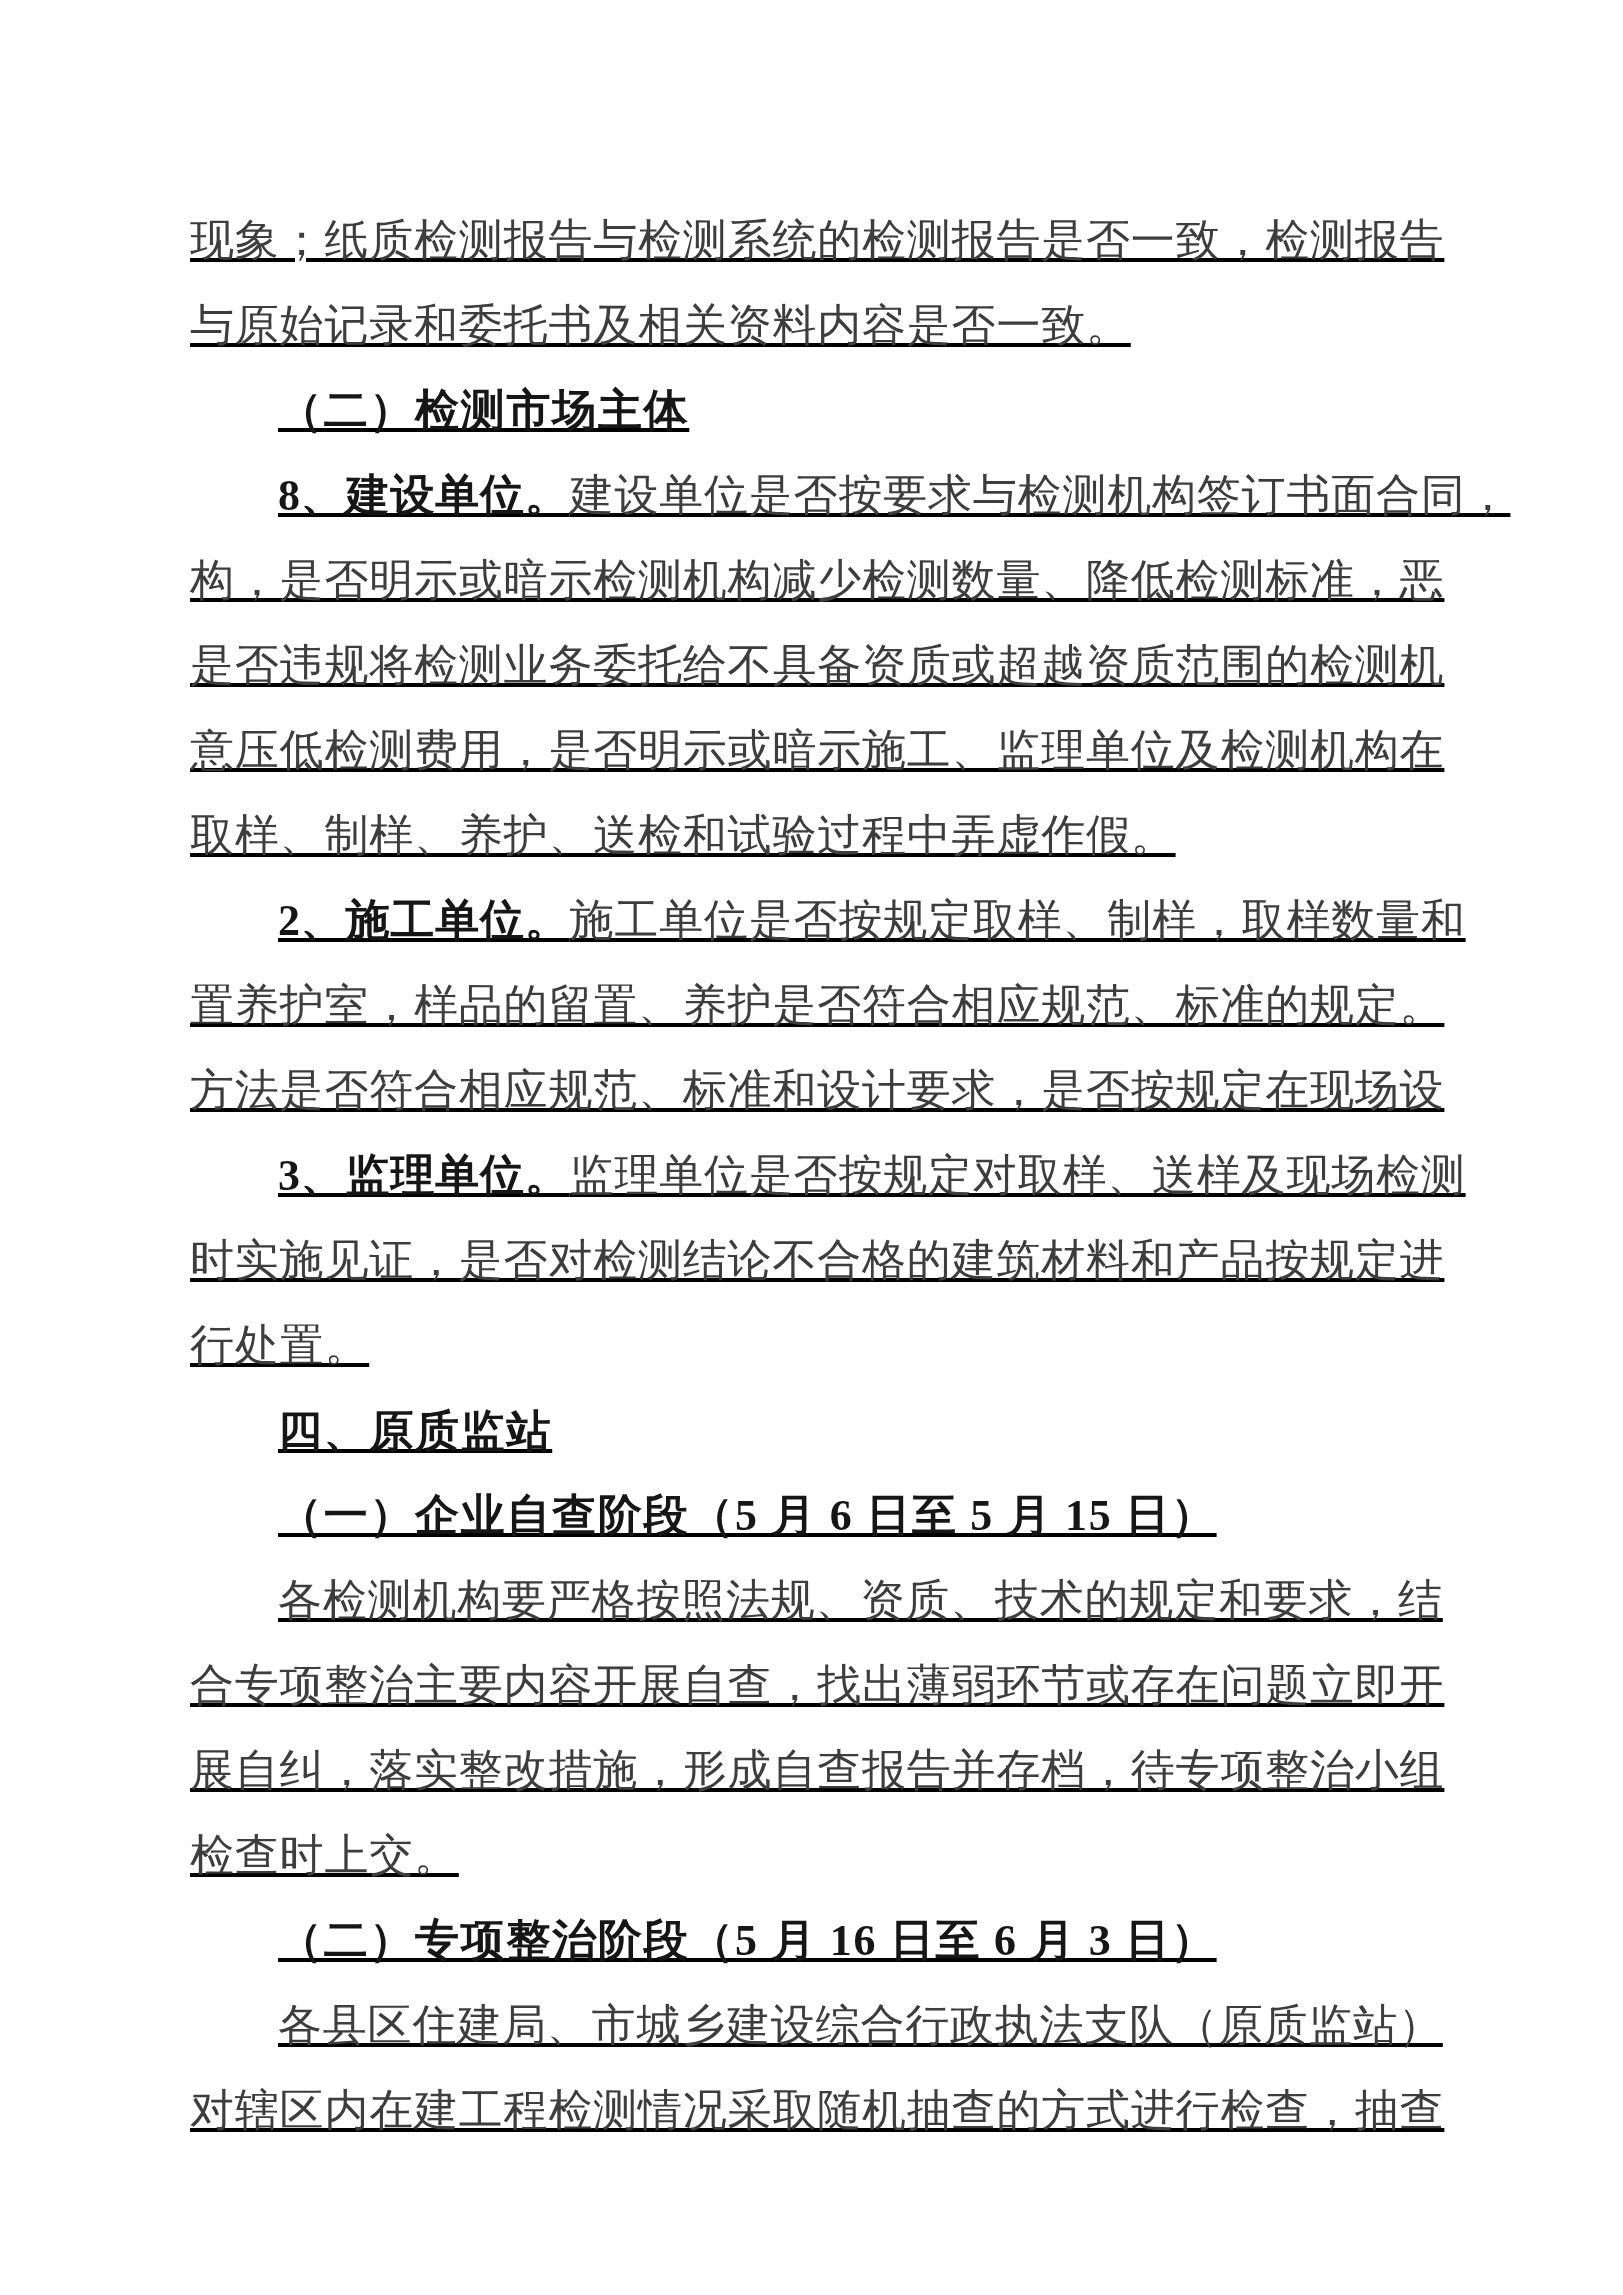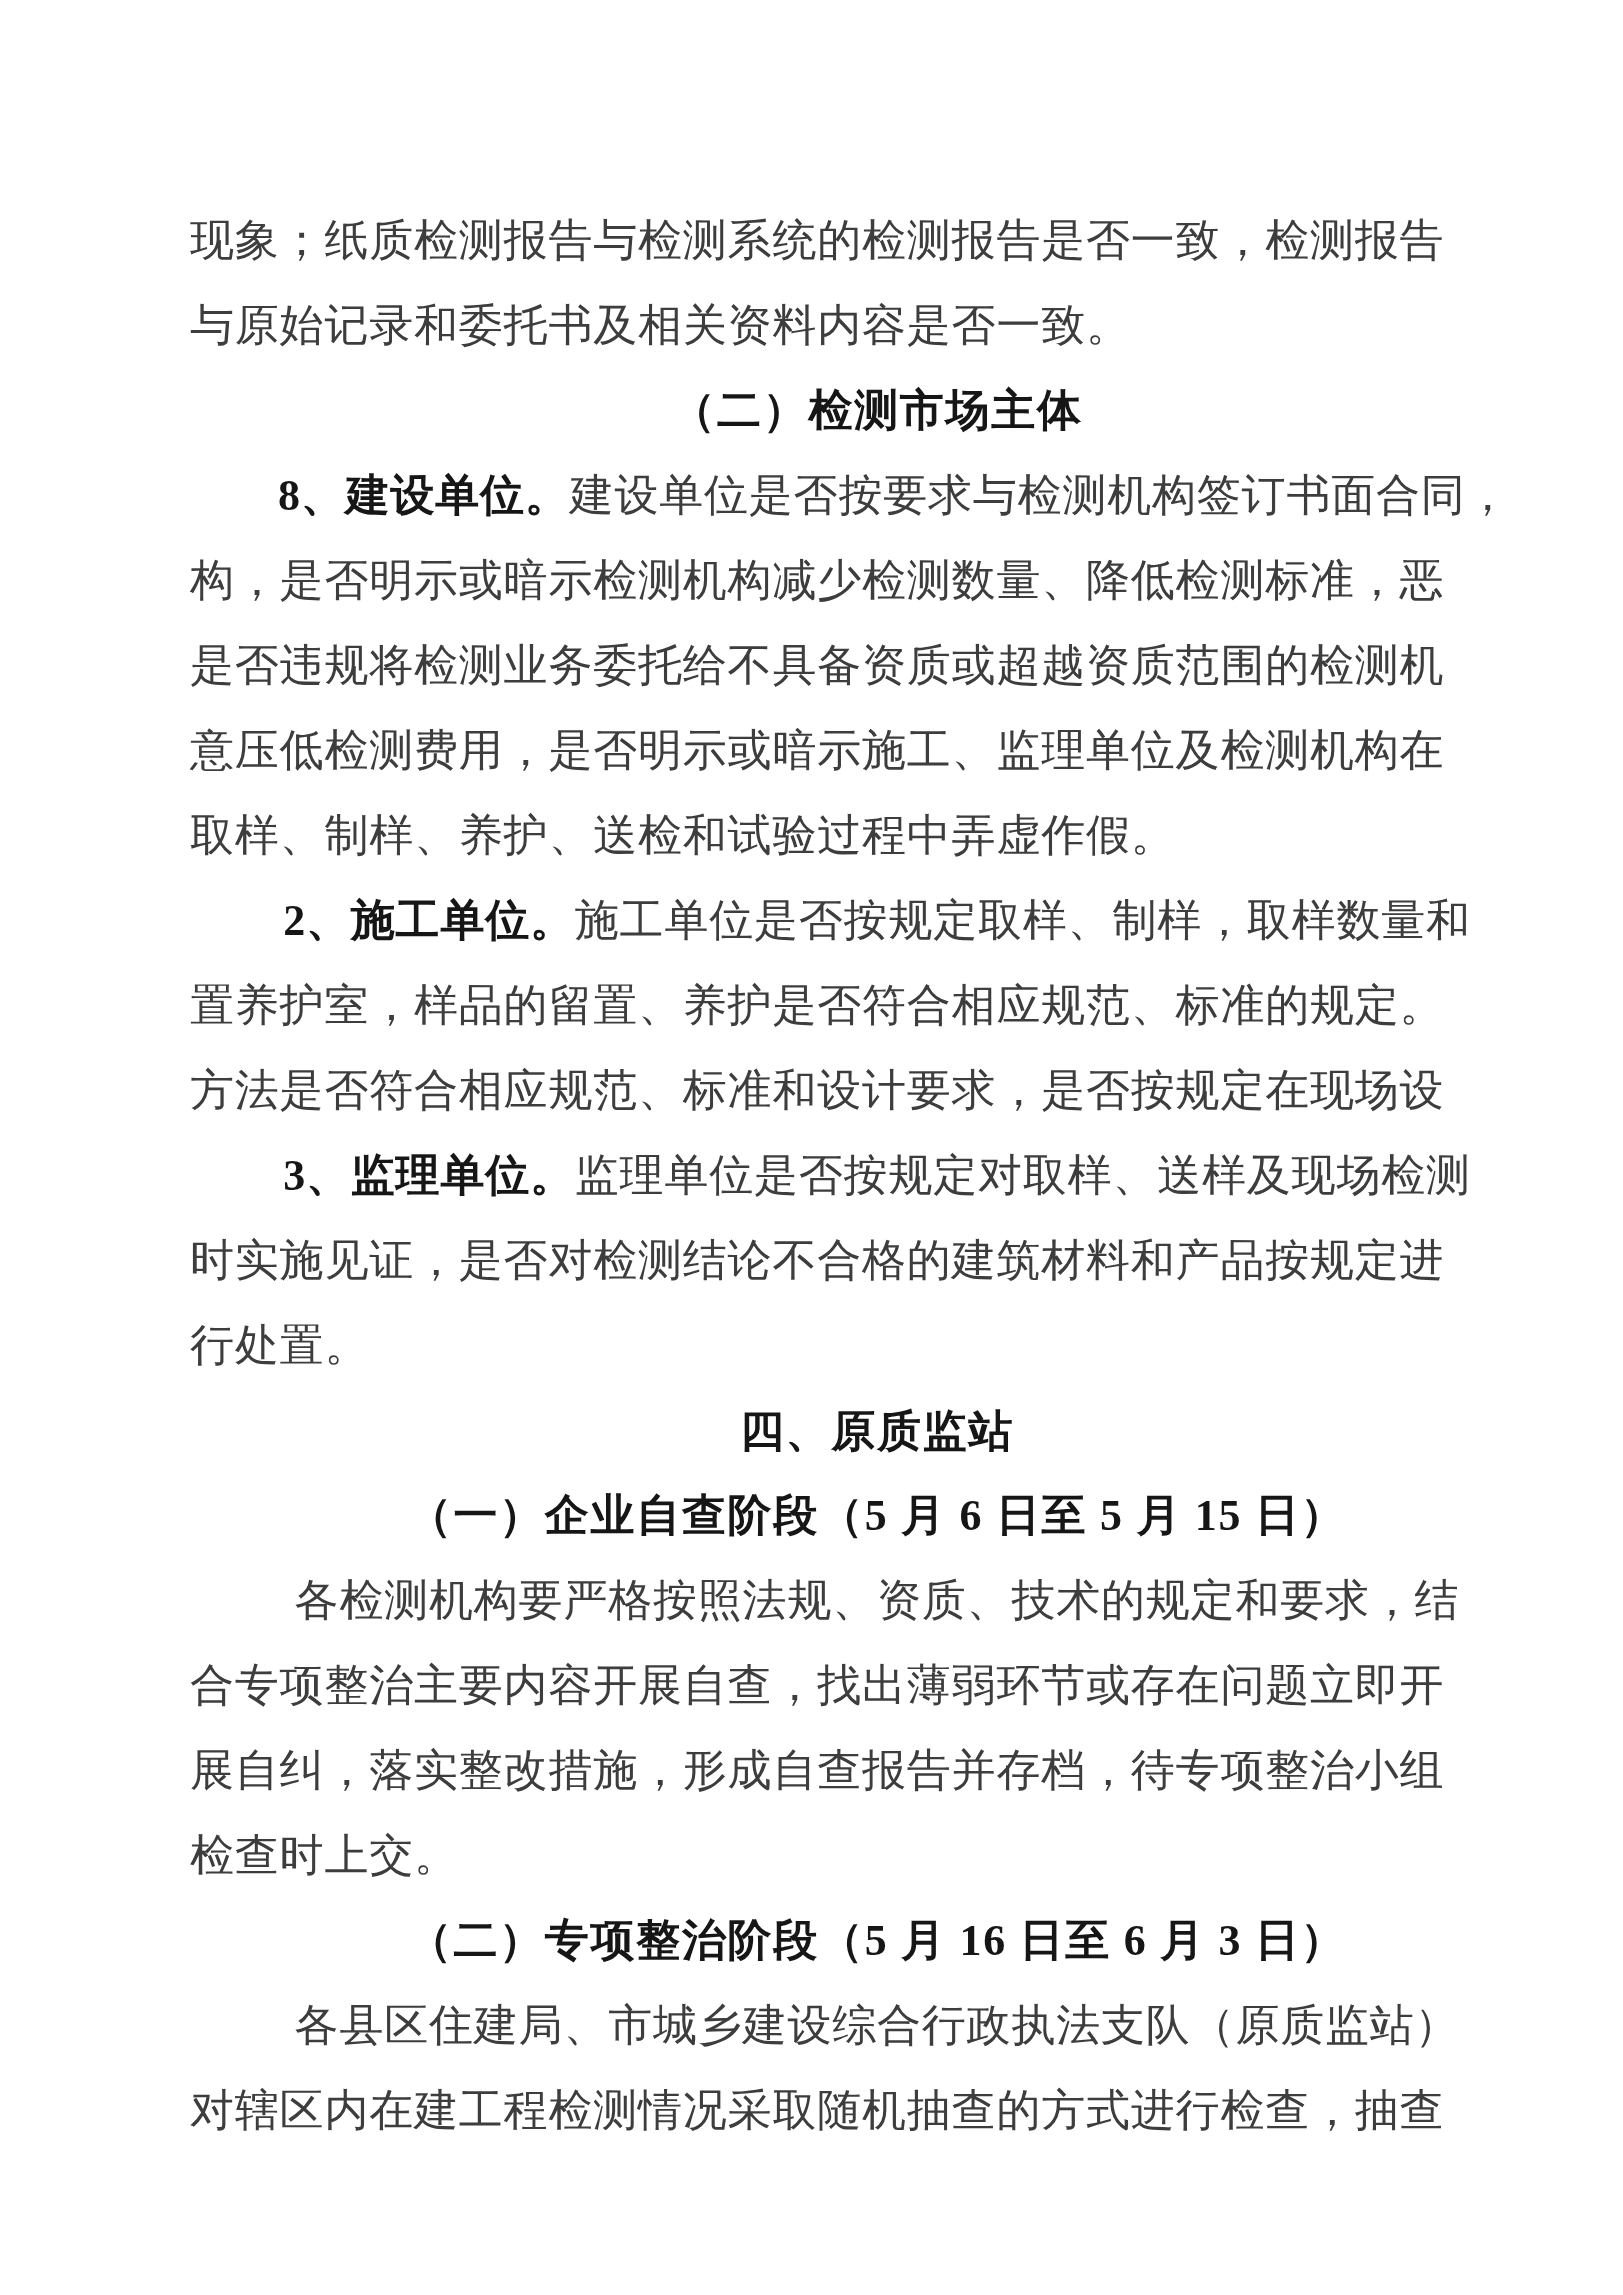--- a/index.html
+++ b/index.html
@@ -12,33 +12,33 @@
     width: 1624px;
     height: 2295px;
     background: var(--page-bg, #ffffff);
     overflow: hidden;
   }
   .text-block {
     position: absolute;
     left: 190px;
     top: 198px;
     width: 1286px;
+    text-decoration: underline;
   }
   .line {
     font-family: "Liberation Serif", "DejaVu Serif", serif;
     font-size: 44px;
     line-height: 85px;
     height: 85px;
     letter-spacing: 0.8px;
     color: var(--text-color, #3d3d3d);
     white-space: nowrap;
   }
   .line.indent {
     text-indent: 88px;
-    text-align: center;
   }
   .run {
     font-weight: 400;
   }
   .bold-run {
     font-weight: 700;
     color: var(--heading-color, #161616);
   }
   .line.h1 .bold-run {
     font-family: "Liberation Sans", "DejaVu Sans", sans-serif;

